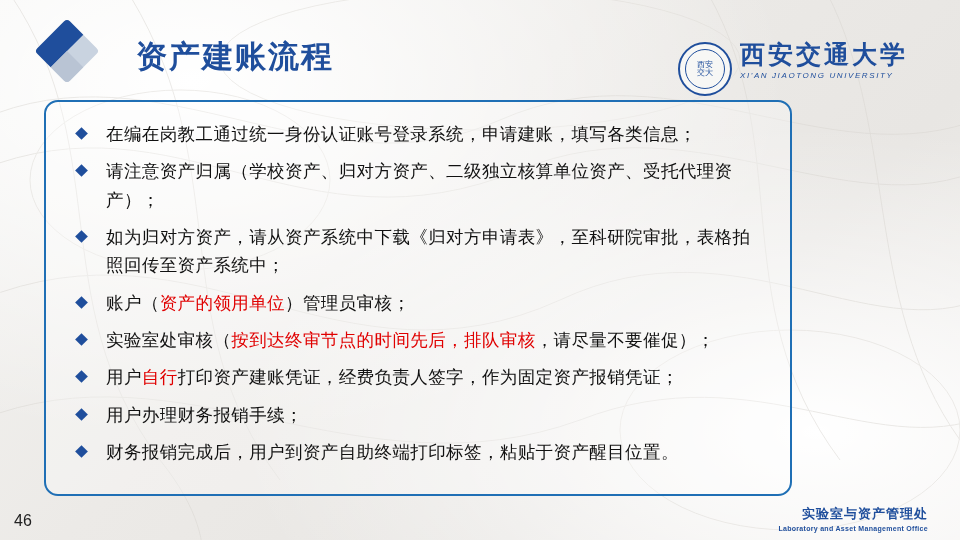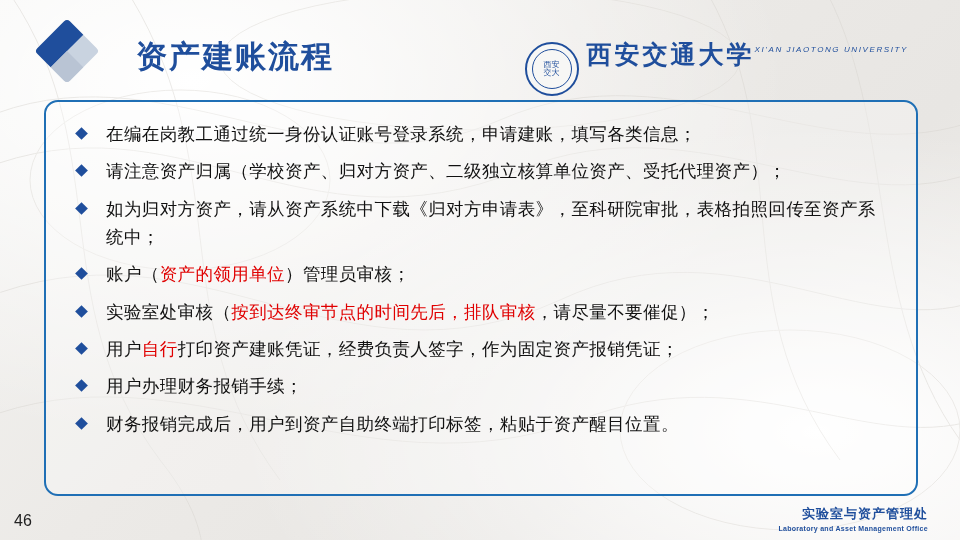--- a/index.html
+++ b/index.html
@@ -104,21 +104,21 @@
     top: 50%;
     transform: translate(-50%,-50%);
     font-size: 8px;
     color: #1f4e9c;
     line-height: 1.05;
     text-align: center;
     font-family: "DejaVu Sans", sans-serif;
   }
   .univ-names {
     display: flex;
-    flex-direction: row;
+    flex-direction: column;
     align-items: flex-start;
   }
   .univ-cn {
     font-size: 25px;
     font-weight: bold;
     color: #1f4e9c;
     letter-spacing: 3px;
     font-family: "DejaVu Serif", serif;
     line-height: 1.05;
   }
@@ -126,21 +126,21 @@
     font-size: 8px;
     color: #1f4e9c;
     letter-spacing: 1.6px;
     margin-top: 3px;
     font-style: italic;
   }
   .content-box {
     position: absolute;
     left: 44px;
     top: 100px;
-    width: 874px;
+    width: 748px;
     height: 396px;
     border: 2px solid #1f6fb5;
     border-radius: 14px;
     background: rgba(255,255,255,0.30);
     box-sizing: border-box;
     padding: 18px 26px 10px 26px;
   }
   ul.bullets {
     list-style: none;
     margin: 0;

